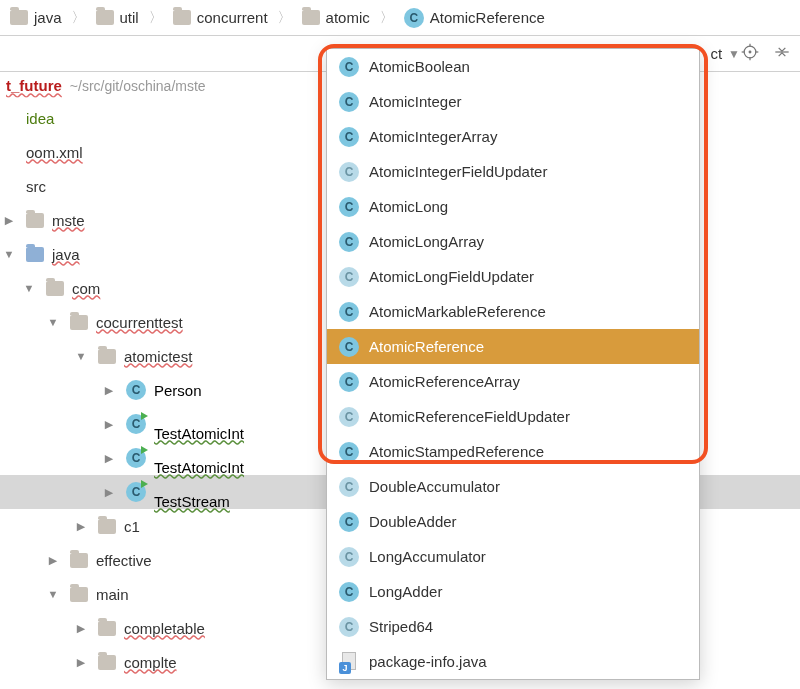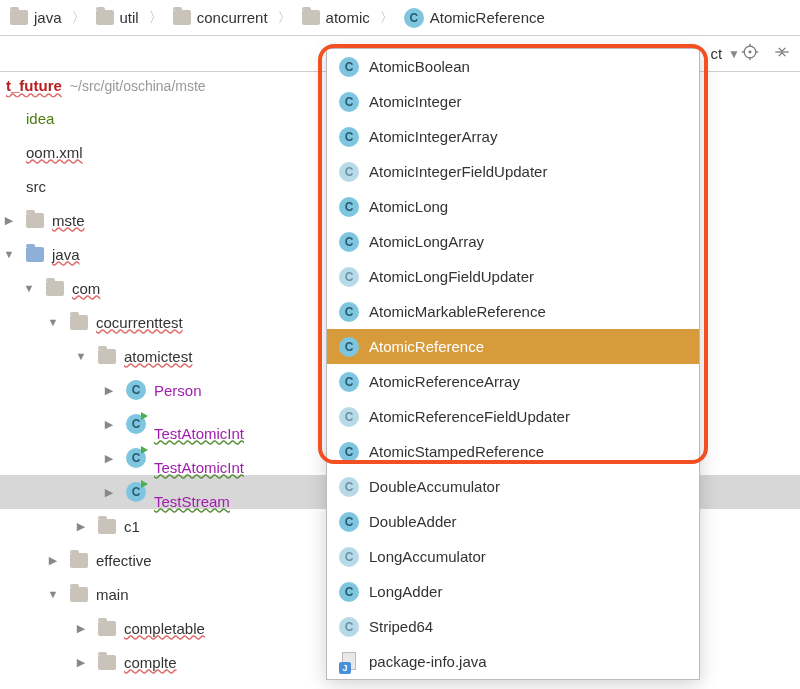--- a/index.html
+++ b/index.html
@@ -148,21 +148,21 @@
     .arrow.right::before { content: "▶"; }
     .arrow.down::before { content: "▼"; }
     .tree-label {
       color: #333;
     }
     .tree-label.wavy {
       text-decoration: underline wavy #e06c6c;
       text-decoration-skip-ink: none;
     }
     .tree-label.green {
-      color: #a21caf;
+      color: #000000;
     }
     .tree-label.green.wavy {
       text-decoration-color: #5a8f3c;
       margin-top: 18px;
     }
     .tree-label.olive {
       color: #4d7c0f;
     }
     .indent-0 { padding-left: 0px; }
     .indent-1 { padding-left: 0px; }

